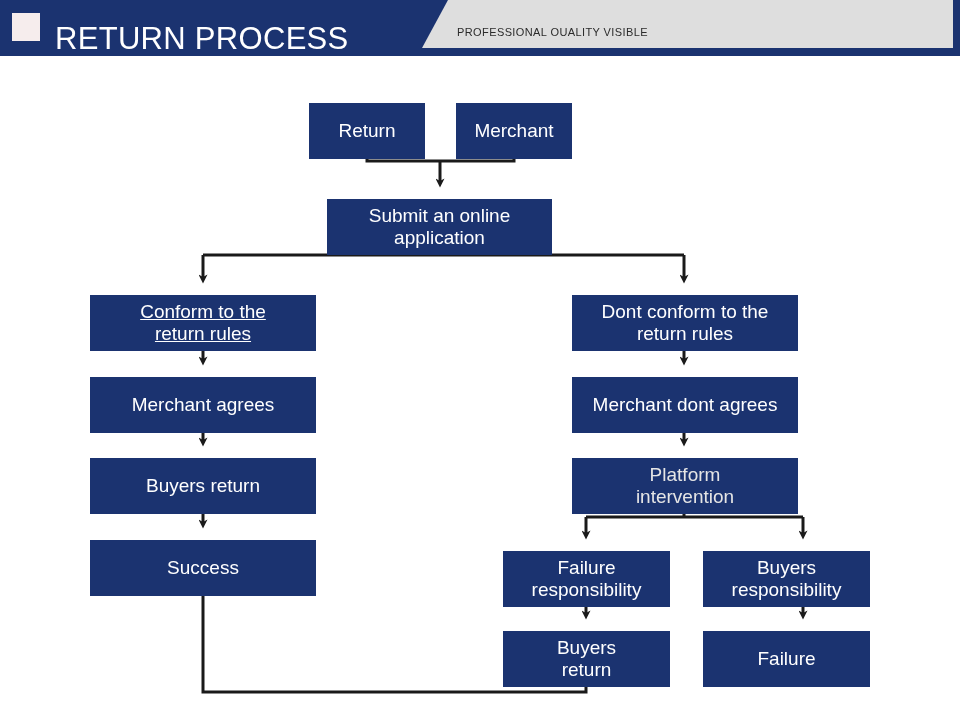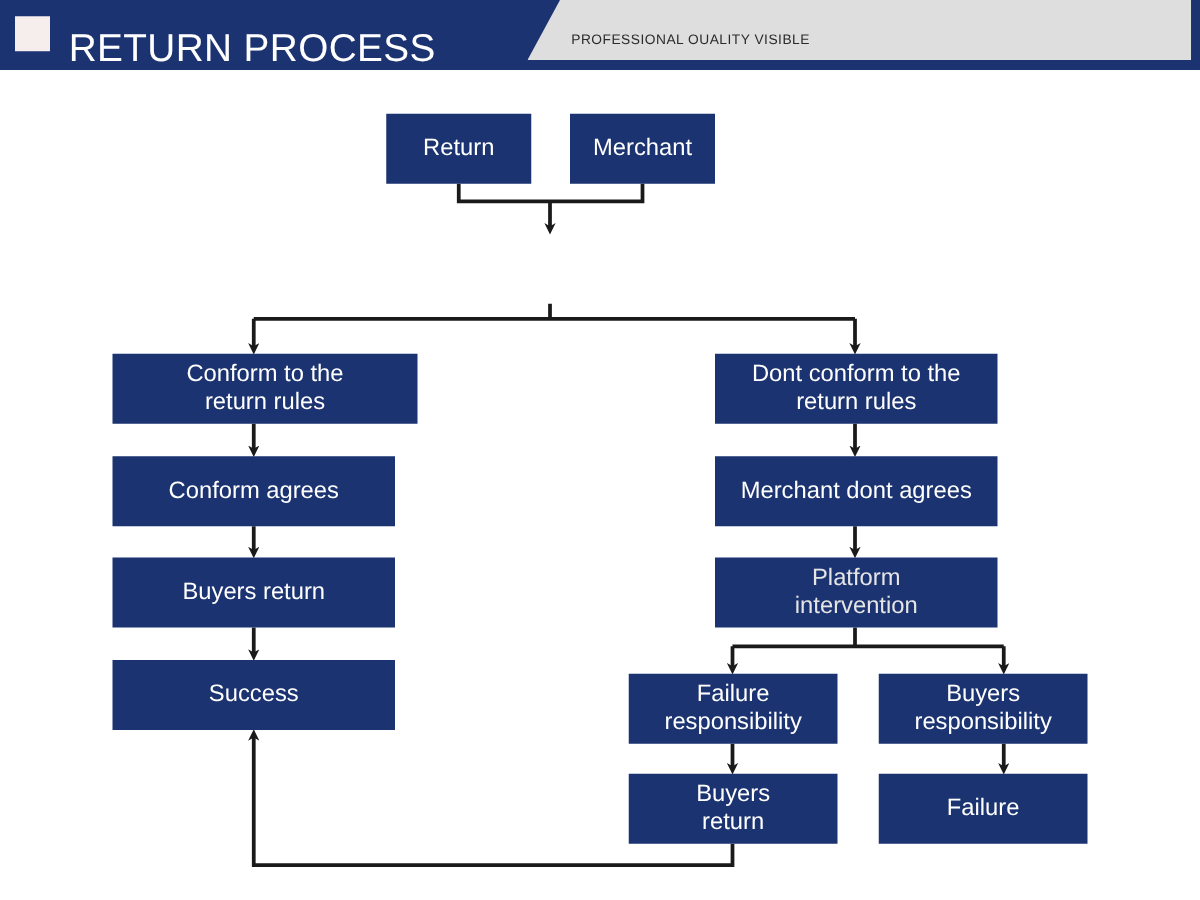--- a/index.html
+++ b/index.html
@@ -80,20 +80,21 @@
     color: #FFFFFF;
     display: flex;
     align-items: center;
     justify-content: center;
     text-align: center;
     font-size: 19px;
     line-height: 22px;
     box-sizing: border-box;
     padding: 2px 6px;
     white-space: pre-line;
+    margin-top: 12px;
   }
   .node.accent {
     color: #e5e5e5;
   }
 </style>
 </head>
 <body>
 
 <div id="header">
   <div id="header-navy"></div>
@@ -137,28 +138,30 @@
       <path d="M803,539 L803,559" marker-end="url(#arrow)"></path>
 
       <path d="M586,619 L586,636 L203,636 L203,532" marker-end="url(#arrow)"></path>
     </g>
   </svg>
 
   <div class="node" style="left:309px; top:35px; width:116px; height:56px;">Return</div>
 
   <div class="node" style="left:456px; top:35px; width:116px; height:56px;">Merchant</div>
 
+  <div class="node" style="left:327px; top:131px; width:225px; height:56px;">Submit an online
+application</div>
 
-  <div class="node" style="left:90px; top:227px; width:244px; height:56px;">Conform to the
+  <div class="node" style="left:90px; top:227px; width:226px; height:56px;text-decoration:underline;">Conform to the
 return rules</div>
 
   <div class="node" style="left:572px; top:227px; width:226px; height:56px;">Dont conform to the
 return rules</div>
 
-  <div class="node" style="left:90px; top:309px; width:226px; height:56px;">Conform agrees</div>
+  <div class="node" style="left:90px; top:309px; width:226px; height:56px;">Merchant agrees</div>
 
   <div class="node" style="left:572px; top:309px; width:226px; height:56px;">Merchant dont agrees</div>
 
   <div class="node" style="left:90px; top:390px; width:226px; height:56px;">Buyers return</div>
 
   <div class="node accent" style="left:572px; top:390px; width:226px; height:56px;">Platform
 intervention</div>
 
   <div class="node" style="left:90px; top:472px; width:226px; height:56px;">Success</div>
 

